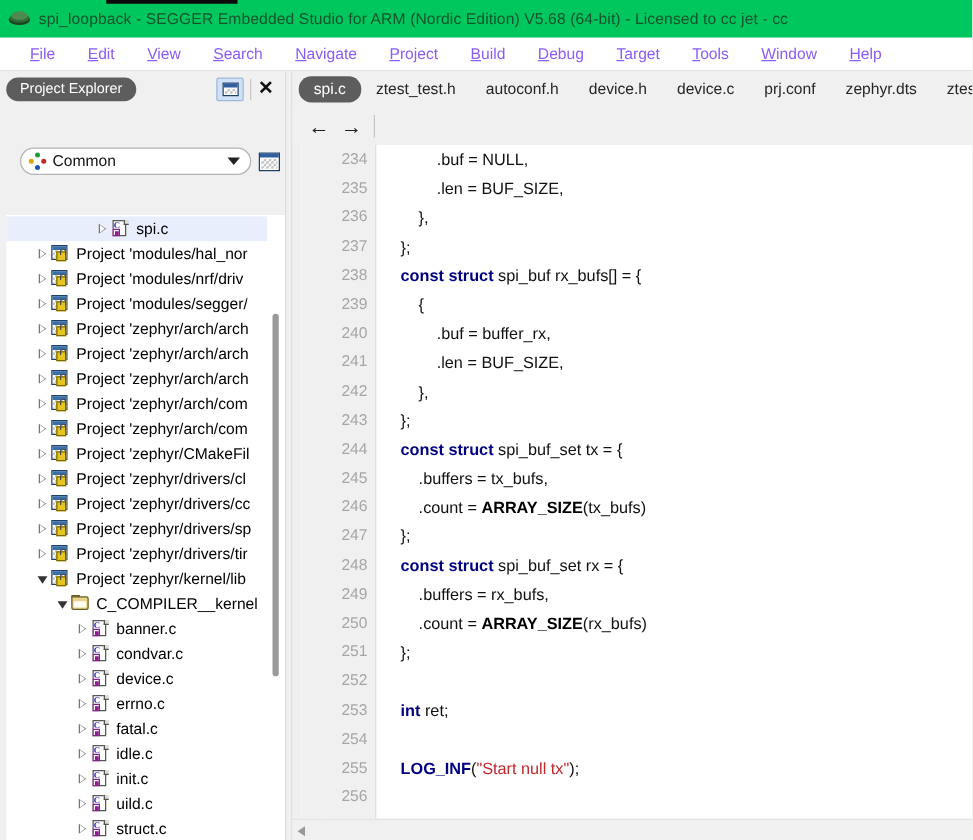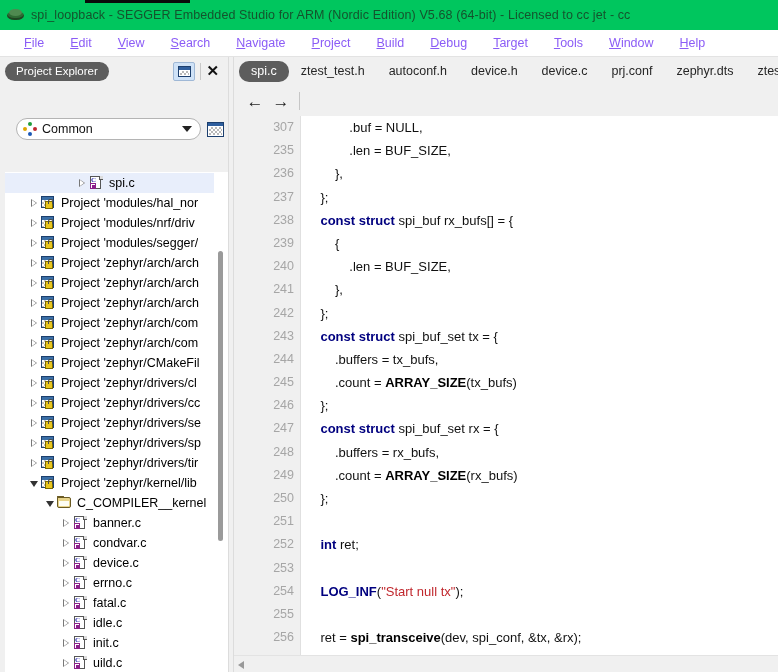--- a/index.html
+++ b/index.html
@@ -393,33 +393,20 @@
               <span style="display:inline-block;width:22px;flex:0 0 22px;"></span>
               <span class="tw">
                 <span class="tri-closed"></span>
               </span>
               <span class="ico ico-proj">
                 <span class="body"></span>
                 <span class="bar"></span>
                 <span class="hatch"></span>
                 <span class="lock"></span>
               </span>
-              <span class="lbl">Project 'zephyr/drivers/se</span>
-            </div>
-            <div class="row">
-              <span style="display:inline-block;width:22px;flex:0 0 22px;"></span>
-              <span class="tw">
-                <span class="tri-closed"></span>
-              </span>
-              <span class="ico ico-proj">
-                <span class="body"></span>
-                <span class="bar"></span>
-                <span class="hatch"></span>
-                <span class="lock"></span>
-              </span>
               <span class="lbl">Project 'zephyr/drivers/sp</span>
             </div>
             <div class="row">
               <span style="display:inline-block;width:22px;flex:0 0 22px;"></span>
               <span class="tw">
                 <span class="tri-closed"></span>
               </span>
               <span class="ico ico-proj">
                 <span class="body"></span>
                 <span class="bar"></span>
@@ -608,21 +595,21 @@
 
       <div id="navbar">
         <div class="navbtn">←</div>
         <div class="navbtn">→</div>
         <div id="nav-sep"></div>
       </div>
 
       <div id="editor">
         <div id="bp-gutter"></div>
         <div id="lnums">
-            <div class="ln">307</div>
+            <div class="ln">234</div>
             <div class="ln">235</div>
             <div class="ln">236</div>
             <div class="ln">237</div>
             <div class="ln">238</div>
             <div class="ln">239</div>
             <div class="ln">240</div>
             <div class="ln">241</div>
             <div class="ln">242</div>
             <div class="ln">243</div>
             <div class="ln">244</div>
@@ -640,20 +627,21 @@
             <div class="ln">256</div>
             <div class="ln">257</div>
           </div>
         <div id="code">
             <div class="cl"><span>            .buf = NULL,</span></div>
             <div class="cl"><span>            .len = BUF_SIZE,</span></div>
             <div class="cl"><span>        },</span></div>
             <div class="cl"><span>    };</span></div>
             <div class="cl"><span>    </span><span class="kw">const struct</span><span> spi_buf rx_bufs[] = {</span></div>
             <div class="cl"><span>        {</span></div>
+            <div class="cl"><span>            .buf = buffer_rx,</span></div>
             <div class="cl"><span>            .len = BUF_SIZE,</span></div>
             <div class="cl"><span>        },</span></div>
             <div class="cl"><span>    };</span></div>
             <div class="cl"><span>    </span><span class="kw">const struct</span><span> spi_buf_set tx = {</span></div>
             <div class="cl"><span>        .buffers = tx_bufs,</span></div>
             <div class="cl"><span>        .count = </span><span class="mac">ARRAY_SIZE</span><span>(tx_bufs)</span></div>
             <div class="cl"><span>    };</span></div>
             <div class="cl"><span>    </span><span class="kw">const struct</span><span> spi_buf_set rx = {</span></div>
             <div class="cl"><span>        .buffers = rx_bufs,</span></div>
             <div class="cl"><span>        .count = </span><span class="mac">ARRAY_SIZE</span><span>(rx_bufs)</span></div>

